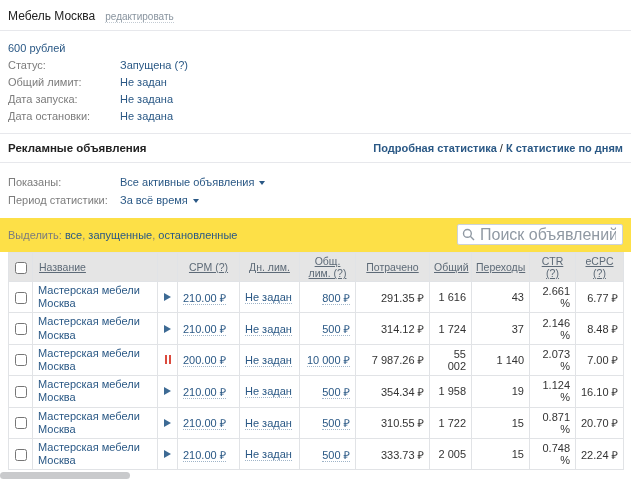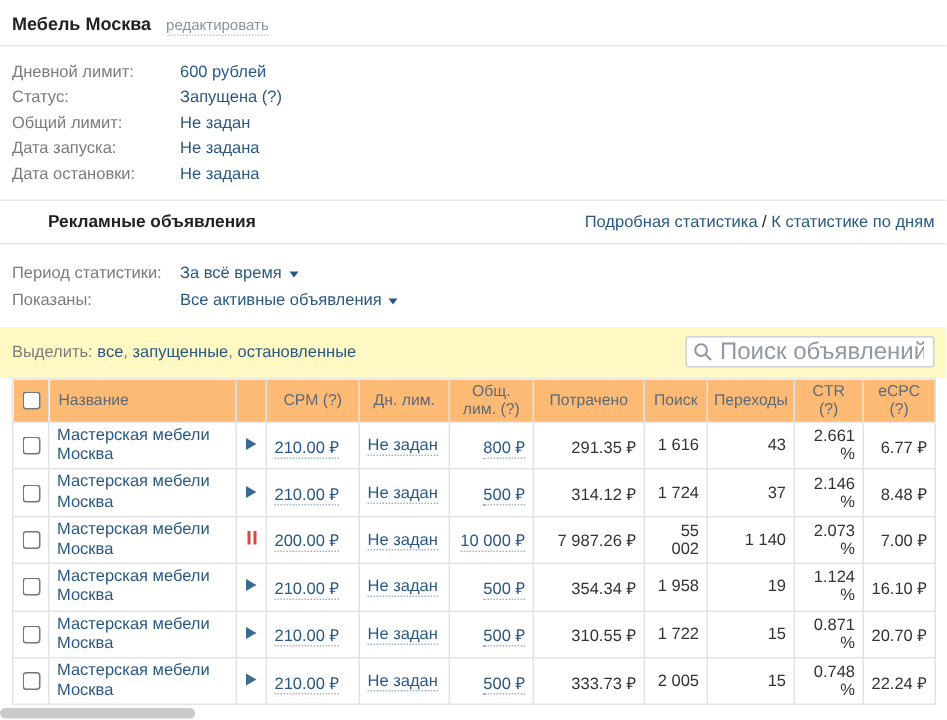--- a/index.html
+++ b/index.html
@@ -7,70 +7,70 @@
   body {
     width:631px; height:480px;
     font-family:"Liberation Sans", sans-serif;
     font-size:11px; color:#222;
     position:relative; overflow:hidden;
   }
   .page { width:631px; height:480px; position:relative; }
 
   
   .campaign-header { padding:9px 8px 7px; border-bottom:1px solid #e7e8ec; }
-  .page-title { font-weight:bold; font-size:12px; color:#222; }
+  .page-title { font-weight:normal; font-size:12px; color:#222; }
   .edit-link { color:#89949f; font-size:10px; margin-left:7px; text-decoration:none;
                border-bottom:1px dotted #c3cbd3; cursor:pointer; }
 
   
   .details { padding:8px 8px 9px; border-bottom:1px solid #e7e8ec; }
   .detail-row { display:flex; align-items:center; height:17px; }
   .detail-label { width:112px; color:#7c7c7c; }
   a.value-link { color:#2a5885; text-decoration:none; cursor:pointer; }
 
   
   .ads-header { display:flex; justify-content:space-between; align-items:center;
                 padding:8px; border-bottom:1px solid #e7e8ec; }
-  .ads-title { font-weight:bold; font-size:11.5px; color:#222;margin-left:24px; }
-  .ads-links a { color:#2a5885; text-decoration:none; cursor:pointer; }
+  .ads-title { font-weight:bold; font-size:11.5px; color:#222; }
+  .ads-links a { color:#2a5885; text-decoration:none; cursor:pointer;font-weight:bold; }
   .ads-links .sep { color:#222; margin:0 3px; }
 
   
   .filters { padding:10px 8px 9px; }
   .filter-row { display:flex; align-items:center; height:18px; }
   .filter-label { width:112px; color:#7c7c7c; }
   .dropdown { color:#2a5885; text-decoration:none; cursor:pointer; display:inline-flex; align-items:center; }
   .caret { display:inline-block; width:0; height:0; margin-left:5px; margin-top:2px;
            border-left:3px solid transparent; border-right:3px solid transparent;
            border-top:4px solid #2a5885; }
 
   
   .info-bar { background:#f2f2f3; border-top:1px solid #e4e5e8; border-bottom:1px solid #e4e5e8;
               color:#656565; font-size:10px; padding:4px 8px; }
 
   
   .select-bar { display:flex; justify-content:space-between; align-items:center;
-                padding:6px 8px 7px; background:#fef9c3; }
+                padding:6px 8px 7px; background:#fde047; }
   .select-links { color:#7c7c7c; }
   .select-links a { color:#2a5885; text-decoration:none; cursor:pointer; }
   .select-links a:not(:last-of-type)::after { content:", "; color:#7c7c7c; }
   .search-box { position:relative; }
   .search-box input {
     width:166px; height:21px; border:1px solid #ccd2d8; border-radius:2px;
     padding:0 6px 0 22px; font-family:"Liberation Sans", sans-serif; font-size:16px; color:#333;
     background:#fff; outline:none;
   }
   .search-box input::placeholder { color:#9099a3; }
   .search-icon { position:absolute; left:5px; top:4px; width:13px; height:13px; }
 
   
   table.ads { width:615px; margin:0 8px; border-collapse:collapse; table-layout:fixed; }
   .ads th, .ads td { border:1px solid #e1e3e6; overflow:hidden; }
-  .ads thead th { background:#fdba74; color:#5d6a77; font-weight:normal; font-size:10.5px;
-                  height:21px; padding:2px 4px; text-align:center; }
+  .ads thead th { background:#e5e5e5; color:#5d6a77; font-weight:normal; font-size:10.5px;
+                  height:21px; padding:2px 4px; text-align:center;text-decoration:underline; }
   .ads thead th.h-name { text-align:left; padding-left:6px; }
   .ads td { height:27px; padding:2px 5px; color:#333; }
   td.c-name a { color:#2a5885; text-decoration:none; line-height:1.2; display:inline-block; cursor:pointer; }
   td.c-state { text-align:center; }
   td.c-cpm, td.c-daylim { text-align:left; }
   td.c-totlim, td.c-spent, td.c-imps, td.c-clicks, td.c-ctr, td.c-ecpc { text-align:right; }
   a.money-link { color:#2a5885; text-decoration:none; cursor:pointer;
                  border-bottom:1px dotted rgba(42,88,133,.45); }
   .play-icon { display:inline-block; width:0; height:0;
                border-left:7px solid #3d6a94; border-top:4px solid transparent;
@@ -89,21 +89,20 @@
 
 <div class="page">
 
   <div class="campaign-header">
     <span class="page-title">Мебель Москва</span>
     <a class="edit-link">редактировать</a>
   </div>
 
   <div class="details">
     <div class="detail-row">
-      <span class="detail-label">Дневной лимит:</span>
       <a class="value-link">600 рублей</a>
     </div>
     <div class="detail-row">
       <span class="detail-label">Статус:</span>
       <a class="value-link">Запущена (?)</a>
     </div>
     <div class="detail-row">
       <span class="detail-label">Общий лимит:</span>
       <a class="value-link">Не задан</a>
     </div>
@@ -119,30 +118,30 @@
 
   <div class="ads-header">
     <span class="ads-title">Рекламные объявления</span>
     <span class="ads-links">
       <a>Подробная статистика</a><span class="sep">/</span><a>К статистике по дням</a>
     </span>
   </div>
 
   <div class="filters">
     <div class="filter-row">
+      <span class="filter-label">Показаны:</span>
+      <a class="dropdown">
+          <span>Все активные объявления</span>
+          <span class="caret"></span>
+        </a>
+    </div>
+    <div class="filter-row">
       <span class="filter-label">Период статистики:</span>
       <a class="dropdown">
           <span>За всё время</span>
-          <span class="caret"></span>
-        </a>
-    </div>
-    <div class="filter-row">
-      <span class="filter-label">Показаны:</span>
-      <a class="dropdown">
-          <span>Все активные объявления</span>
           <span class="caret"></span>
         </a>
     </div>
   </div>
 
 
   <div class="select-bar">
     <span class="select-links">
       <span>Выделить:</span>
       <a>все</a><a>запущенные</a><a>остановленные</a>
@@ -172,21 +171,21 @@
     </colgroup>
     <thead>
       <tr>
         <th class="h-check"><input type="checkbox" style=""></th>
         <th class="h-name">Название</th>
         <th></th>
         <th>CPM (?)</th>
         <th>Дн. лим.</th>
         <th>Общ. лим. (?)</th>
         <th>Потрачено</th>
-        <th>Поиск</th>
+        <th>Общий</th>
         <th>Переходы</th>
         <th>CTR (?)</th>
         <th>eCPC (?)</th>
       </tr>
     </thead>
     <tbody>
 
   <tr>
     <td class="c-check"><input type="checkbox" style=""></td>
     <td class="c-name"><a>Мастерская мебели Москва</a></td>

